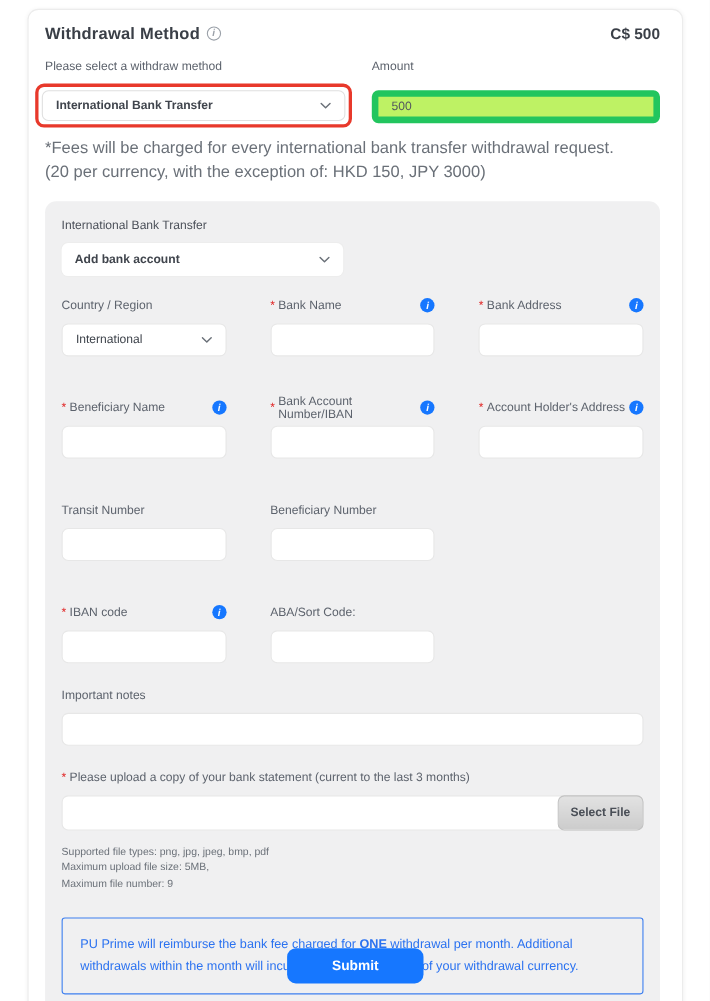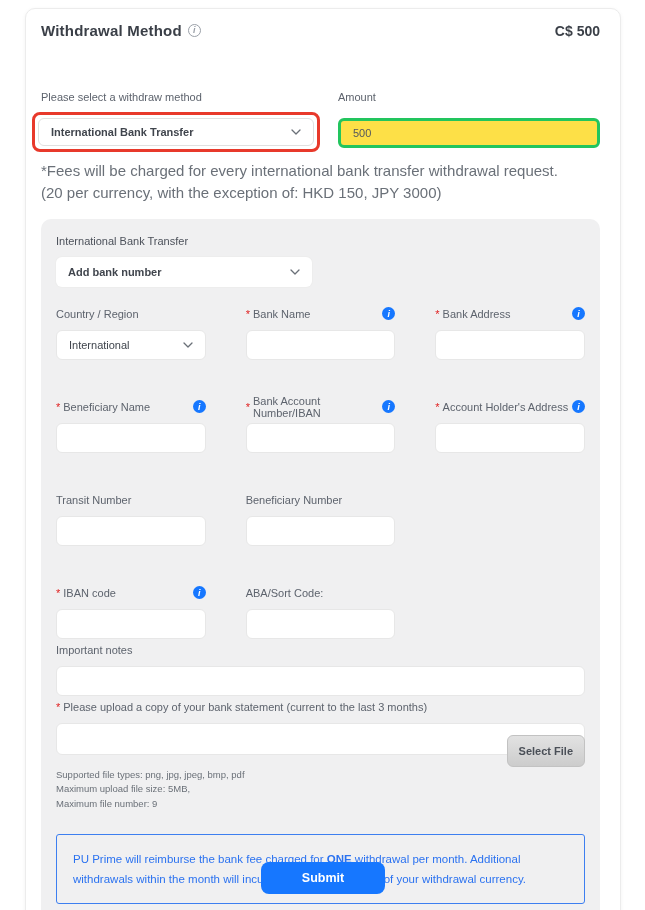--- a/index.html
+++ b/index.html
@@ -6,48 +6,48 @@
   html, body { width: 645px; background: #ffffff; font-family: "Liberation Sans", sans-serif; }
   body { position: relative; height: 910px; }
 
   .card {
     position: absolute; left: 25px; top: 8px; width: 596px;
     background: #fff; border: 1px solid #ececec; border-radius: 10px;
     box-shadow: 0 1px 4px rgba(0,0,0,0.05);
     padding: 13px 20px 14px 15px;
   }
 
-  .card-header { display: flex; justify-content: space-between; align-items: flex-end; }
+  .card-header { display: flex; justify-content: space-between; align-items: flex-start; }
   .title-wrap { display: flex; align-items: center; gap: 6px; }
   .title { font-size: 15px; font-weight: bold; color: #3a3f47; letter-spacing: .2px; }
   .info-outline {
     width: 13px; height: 13px; border: 1px solid #9aa0a8; border-radius: 50%;
     color: #9aa0a8; font-size: 9px; line-height: 11px; text-align: center;
     font-style: italic; font-weight: bold; display: inline-block;
   }
   .amount-display { font-size: 14px; font-weight: bold; color: #3a3f47; }
 
   .selector-grid { display: grid; grid-template-columns: 297px 1fr; margin-top: 16px; }
-  .field-label { font-size: 11px; color: #5d636d; margin-top: 36px; }
+  .field-label { font-size: 11px; color: #5d636d; }
   .red-wrap {
     margin-left: -9px; margin-top: 9px; width: 288px;
     border: 3px solid #e8392b; border-radius: 8px; padding: 3px; background: #fff;
   }
   .select-box {
     display: flex; justify-content: space-between; align-items: center;
     background: #fff; border: 1px solid #e0e0e0; border-radius: 6px;
     height: 28px; padding: 0 12px; font-size: 11px; color: #3f444c; cursor: pointer;
   }
   .select-box .val { font-weight: bold; color: #40454d; }
   .chev { width: 10px; height: 10px; flex: 0 0 auto; }
 
   .amount-col { padding-top: 0; }
   .amount-input {
     margin-top: 15px; height: 30px; width: 100%;
-    background: #fde047; border: 3px solid #22c55e; border-radius: 6px;
+    background: #bef264; border: 6px solid #22c55e; border-radius: 6px;
     font-size: 11px; color: #53575e; padding: 0 12px;
     font-family: "Liberation Sans", sans-serif;
   }
 
   .fee-note { margin-top: 8px; font-size: 15px; color: #6a7078; line-height: 1.45; }
 
   .inner-card {
     background: #f0f0f1; border-radius: 10px; margin-top: 15px;
     padding: 16px 15px 18px;
   }
@@ -63,26 +63,26 @@
     margin-left: auto; width: 13px; height: 13px; border-radius: 50%;
     background: #1677ff; color: #fff; font-size: 9px; font-style: italic; font-weight: bold;
     display: flex; align-items: center; justify-content: center; flex: 0 0 auto; cursor: pointer;
   }
   .finput {
     width: 100%; height: 30px; background: #fff; border: 1px solid #e7e7e7;
     border-radius: 6px; padding: 0 10px; font-size: 11px; color: #3f444c;
     font-family: "Liberation Sans", sans-serif;
   }
   .fselect { height: 30px; border-color: #e7e7e7; }
-  .mt22 { margin-top: 4px; }
+  .mt22 { margin-top: 22px; }
 
   .upload-row { position: relative; margin-top: 9px; }
   .upload-input { height: 32px; }
   .select-file-btn {
-    position: absolute; right: 0; top: 12px; height: 32px; padding: 0 11px;
+    position: absolute; right: 0; top: 0; height: 32px; padding: 0 11px;
     background: linear-gradient(#e2e2e2, #cccccc); border: 1px solid #c2c2c2;
     border-radius: 6px; font-size: 11px; font-weight: bold; color: #4a4f57; cursor: pointer;
     font-family: "Liberation Sans", sans-serif;
   }
   .upload-notes { margin-top: 13px; font-size: 9.5px; color: #6a7078; line-height: 1.55; }
 
   .notice-box {
     margin-top: 22px; border: 1.5px solid #3d7ff0; border-radius: 3px;
     padding: 14px 16px; font-size: 11.5px; color: #2b72f0; line-height: 1.75;
   }
@@ -138,21 +138,21 @@
   <div class="fee-note">
     <div>*Fees will be charged for every international bank transfer withdrawal request.</div>
     <div>(20 per currency, with the exception of: HKD 150, JPY 3000)</div>
   </div>
 
   <div class="inner-card">
 
     <div class="section-label">International Bank Transfer</div>
 
     <div class="select-box bank-select">
-      <span class="val">Add bank number</span>
+      <span class="val">Add bank account</span>
       <span class="chev">
         <svg viewBox="0 0 10 10" width="10" height="10">
             <path d="M1 3 L5 7 L9 3" fill="none" stroke="#6a7078" stroke-width="1.3" stroke-linecap="round" stroke-linejoin="round"></path>
           </svg>
       </span>
     </div>
 
     <div class="grid3">
 
       <div class="fgroup">

